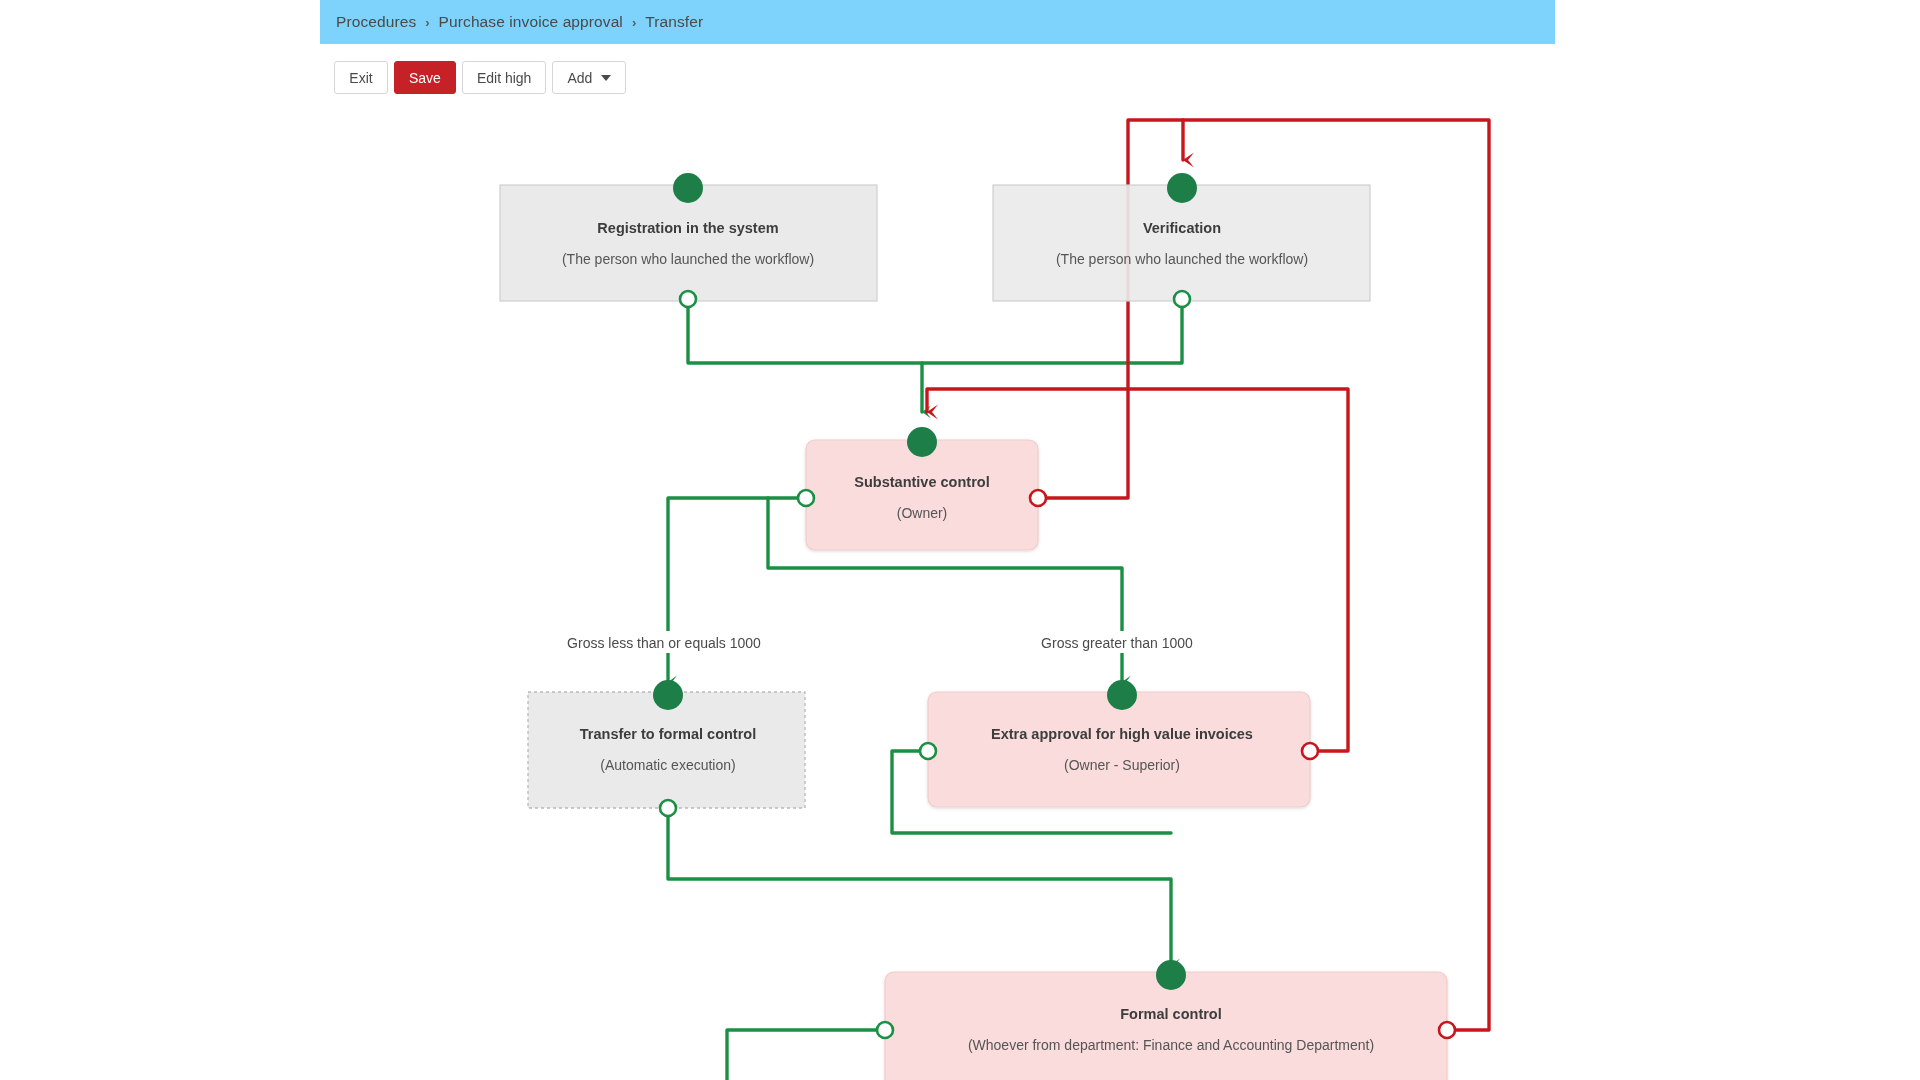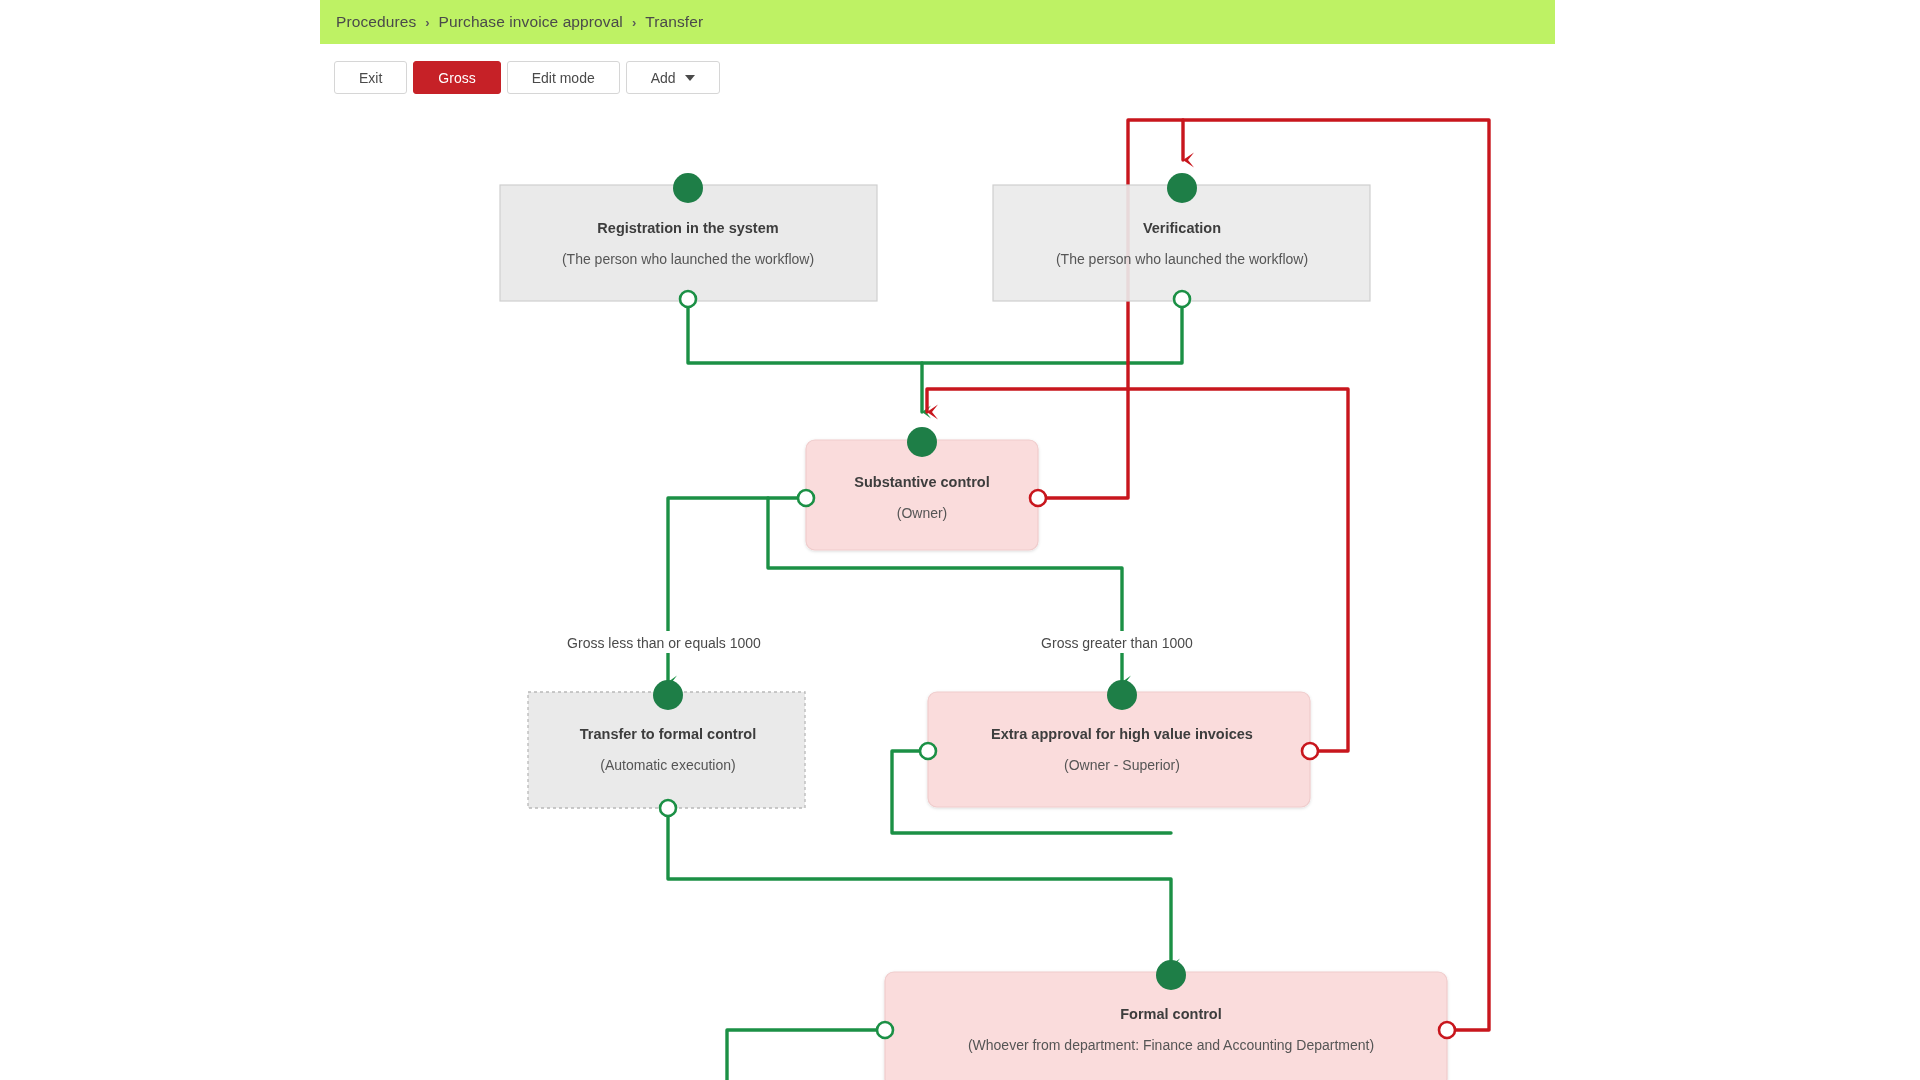--- a/index.html
+++ b/index.html
@@ -9,21 +9,21 @@
     width: 1920px; height: 1080px;
     background: #ffffff;
     font-family: "Liberation Sans", sans-serif;
     overflow: hidden;
   }
   #root { position: relative; width: 1920px; height: 1080px; background:#fff; }
 
   
   .breadcrumb-bar {
     position: absolute; left: 320px; top: 0; width: 1235px; height: 44px;
-    background: #bef264;
+    background: #7dd3fc;
     display: flex; align-items: center;
     padding-left: 16px;
   }
   .crumb {
     font-size: 15.5px; color: #4a4a4a; letter-spacing: .1px;
     white-space: nowrap;
   }
   .crumb.link { cursor: pointer; }
   .crumb-sep {
     margin: 0 9px; color: #5a5a5a; font-size: 13px; font-weight: bold;
@@ -32,21 +32,21 @@
 
   
   .toolbar {
     position: absolute; left: 334px; top: 61px;
     display: flex; align-items: center; gap: 6px;
   }
   .btn {
     height: 33px; min-width: 54px;
     border: 1px solid #d6d6d6; background: #ffffff; color: #4a4a4a;
     font-family: "Liberation Sans", sans-serif; font-size: 14px;
-    border-radius: 3px; padding: 0 24px; cursor: pointer;
+    border-radius: 3px; padding: 0 14px; cursor: pointer;
     display: inline-flex; align-items: center; justify-content: center;
     white-space: nowrap;
   }
   .btn.primary { background: #c62127; border-color: #c62127; color: #ffffff; }
   .btn .caret {
     margin-left: 9px; width: 0; height: 0;
     border-left: 5px solid transparent; border-right: 5px solid transparent;
     border-top: 6px solid #4a4a4a; display: inline-block;
   }
 
@@ -74,22 +74,22 @@
   <div class="breadcrumb-bar">
     <span class="crumb link">Procedures</span>
     <span class="crumb-sep">›</span>
     <span class="crumb link">Purchase invoice approval</span>
     <span class="crumb-sep">›</span>
     <span class="crumb">Transfer</span>
   </div>
 
   <div class="toolbar">
     <button class="btn">Exit</button>
-    <button class="btn primary">Gross</button>
-    <button class="btn">Edit mode</button>
+    <button class="btn primary">Save</button>
+    <button class="btn">Edit high</button>
     <button class="btn">
       <span>Add</span>
       <span class="caret"></span>
     </button>
   </div>
 
   <svg id="canvas" viewBox="0 0 1920 1080" xmlns="http://www.w3.org/2000/svg">
     <defs>
       <marker id="arrow-green" markerWidth="16" markerHeight="16" refX="7.5" refY="11" orient="auto" markerUnits="userSpaceOnUse">
         <path d="M1,2 L7.5,11 L14,2 L7.5,7 Z" fill="#1b9045"></path>

